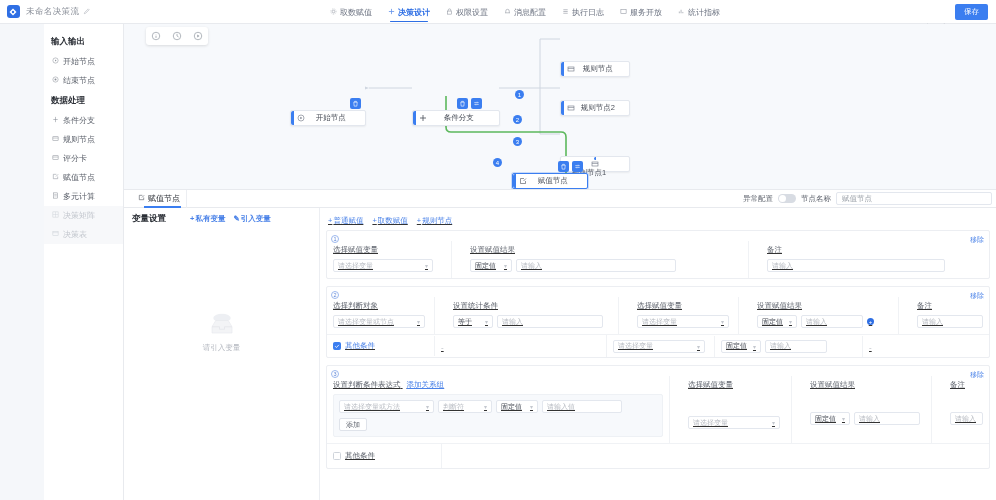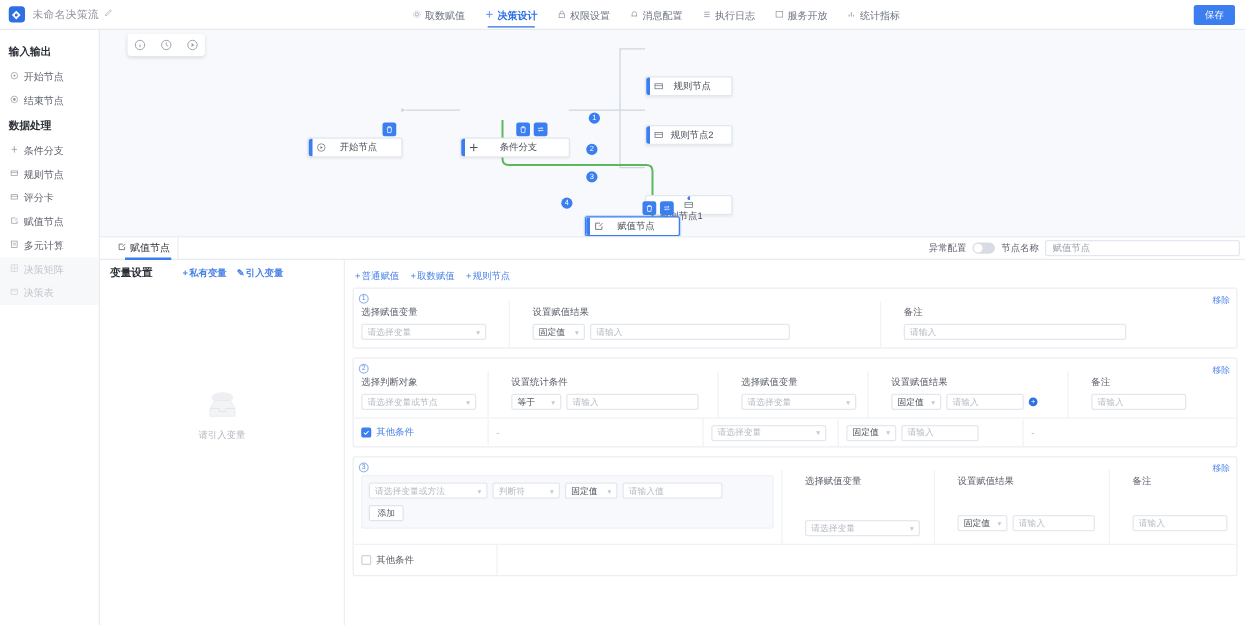--- a/index.html
+++ b/index.html
@@ -37,21 +37,21 @@
     height: 1.5px; background: #2f6fe4; border-radius: 1px;
   }
   .topright { position: absolute; right: 8px; display: flex; align-items: center; gap: 7px; }
   .btn-ghost { font-size: 7.5px; color: #6b7280; cursor: pointer; margin-top: 32px; }
   .btn-primary {
     font-size: 7.5px; color: #fff; background: #3b7ef0; border-radius: 2px;
     padding: 3px 9px; cursor: pointer;
   }
 
   
-  .body { display: flex; height: 476px; }
+  .body { display: flex; height: 476px; margin-left: 44px; }
 
   
   .sidebar {
     width: 80px; background: #fff; border-right: 1px solid #e8eaee;
     padding: 7px 0 0 0; flex: 0 0 80px;
   }
   .side-group-title {
     font-size: 8.5px; font-weight: bold; color: #2b2f36; padding: 5px 7px 4px 7px;
   }
   .side-item {
@@ -148,21 +148,21 @@
   .var-links { display: flex; gap: 8px; margin-left: 14px; text-align: center; }
   .vlink { font-size: 7.5px; color: #4a82e8; cursor: pointer; white-space: nowrap; }
   .vlink .plus { margin-right: 1px; }
   .var-empty {
     flex: 1; display: flex; flex-direction: column; align-items: center;
     justify-content: center; gap: 5px; padding-bottom: 70px;
   }
   .empty-img { width: 38px; height: 30px; opacity: .9; }
   .empty-text { font-size: 7.5px; color: #b3b7bf; }
 
-  .rules-pane { flex: 1; padding: 4px 6px 0 6px; min-width: 0; overflow: hidden; }
+  .rules-pane { flex: 1; padding: 4px 6px 0 6px; min-width: 0; overflow: hidden; text-decoration: underline; }
   .rule-links-row { display: flex; gap: 9px; height: 18px; align-items: center; padding-left: 2px; }
 
   .card {
     border: 1px solid #eceef2; border-radius: 2px; margin-bottom: 7px; position: relative;
     background: #fff;
   }
   .card-num {
     position: absolute; left: 4px; top: 4px; width: 8px; height: 8px; border-radius: 50%;
     border: 1px solid #9cb8ee; color: #5f86d6; font-size: 5.5px;
     display: flex; align-items: center; justify-content: center;
@@ -701,20 +701,24 @@
               <span class="dash">-</span>
             </div>
           </div>
         </div>
 
         <div class="card">
           <span class="card-num">3</span>
           <span class="card-remove">移除</span>
           <div class="cols" style="padding-top:10px;">
             <div class="col" style="width:343px;">
+              <div class="col-head">
+                <span>设置判断条件表达式</span>
+                <span class="hlink">添加关系组</span>
+              </div>
               <div class="expr-box">
                 <div class="row-fields">
                   <span class="sel" style="width:95px;">
                     <span>请选择变量或方法</span>
                     <span class="caret">▾</span>
                   </span>
                   <span class="sel" style="width:54px;">
                     <span>判断符</span>
                     <span class="caret">▾</span>
                   </span>

